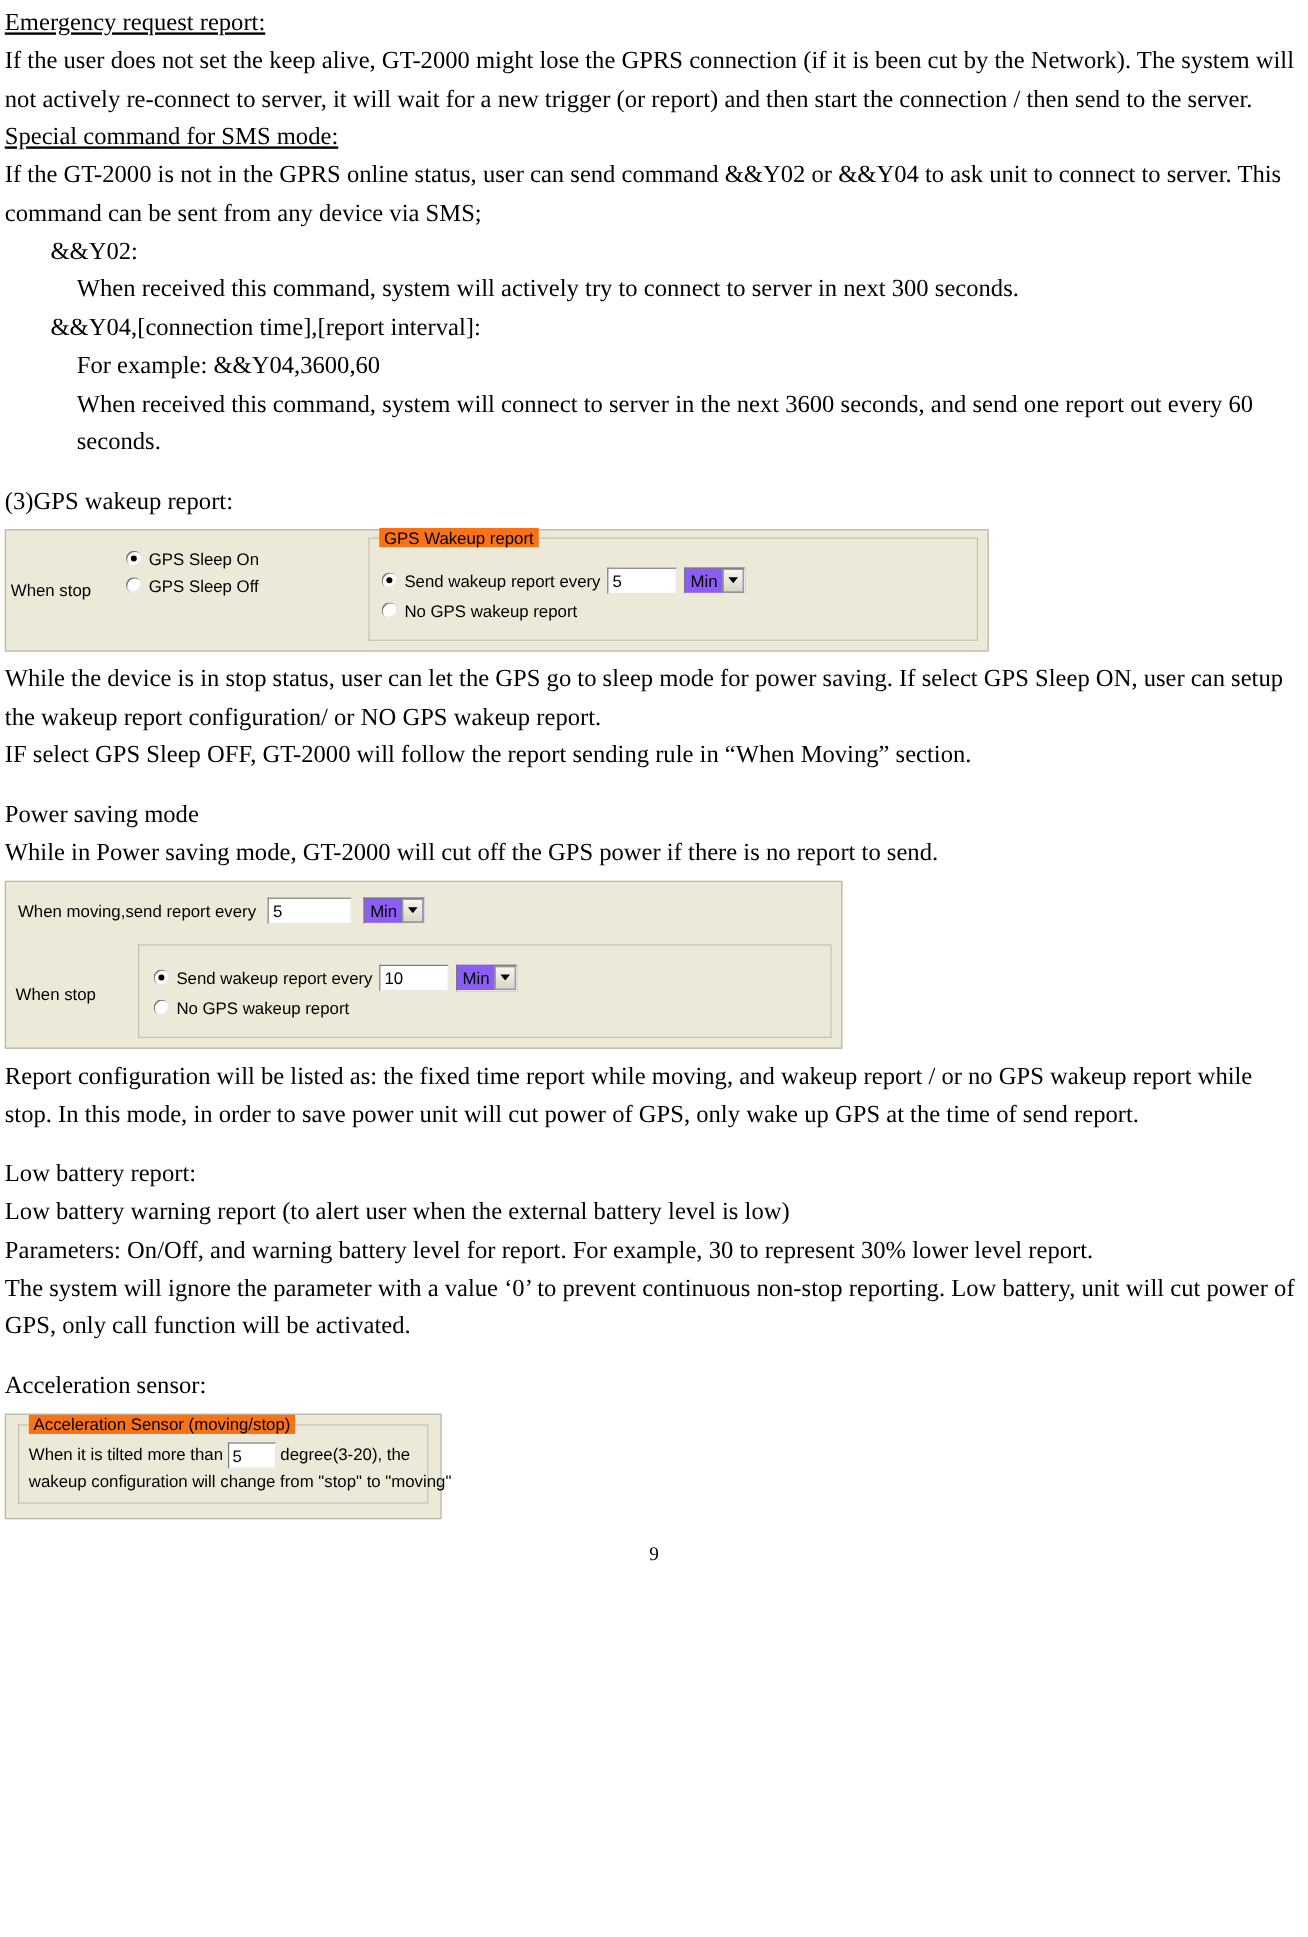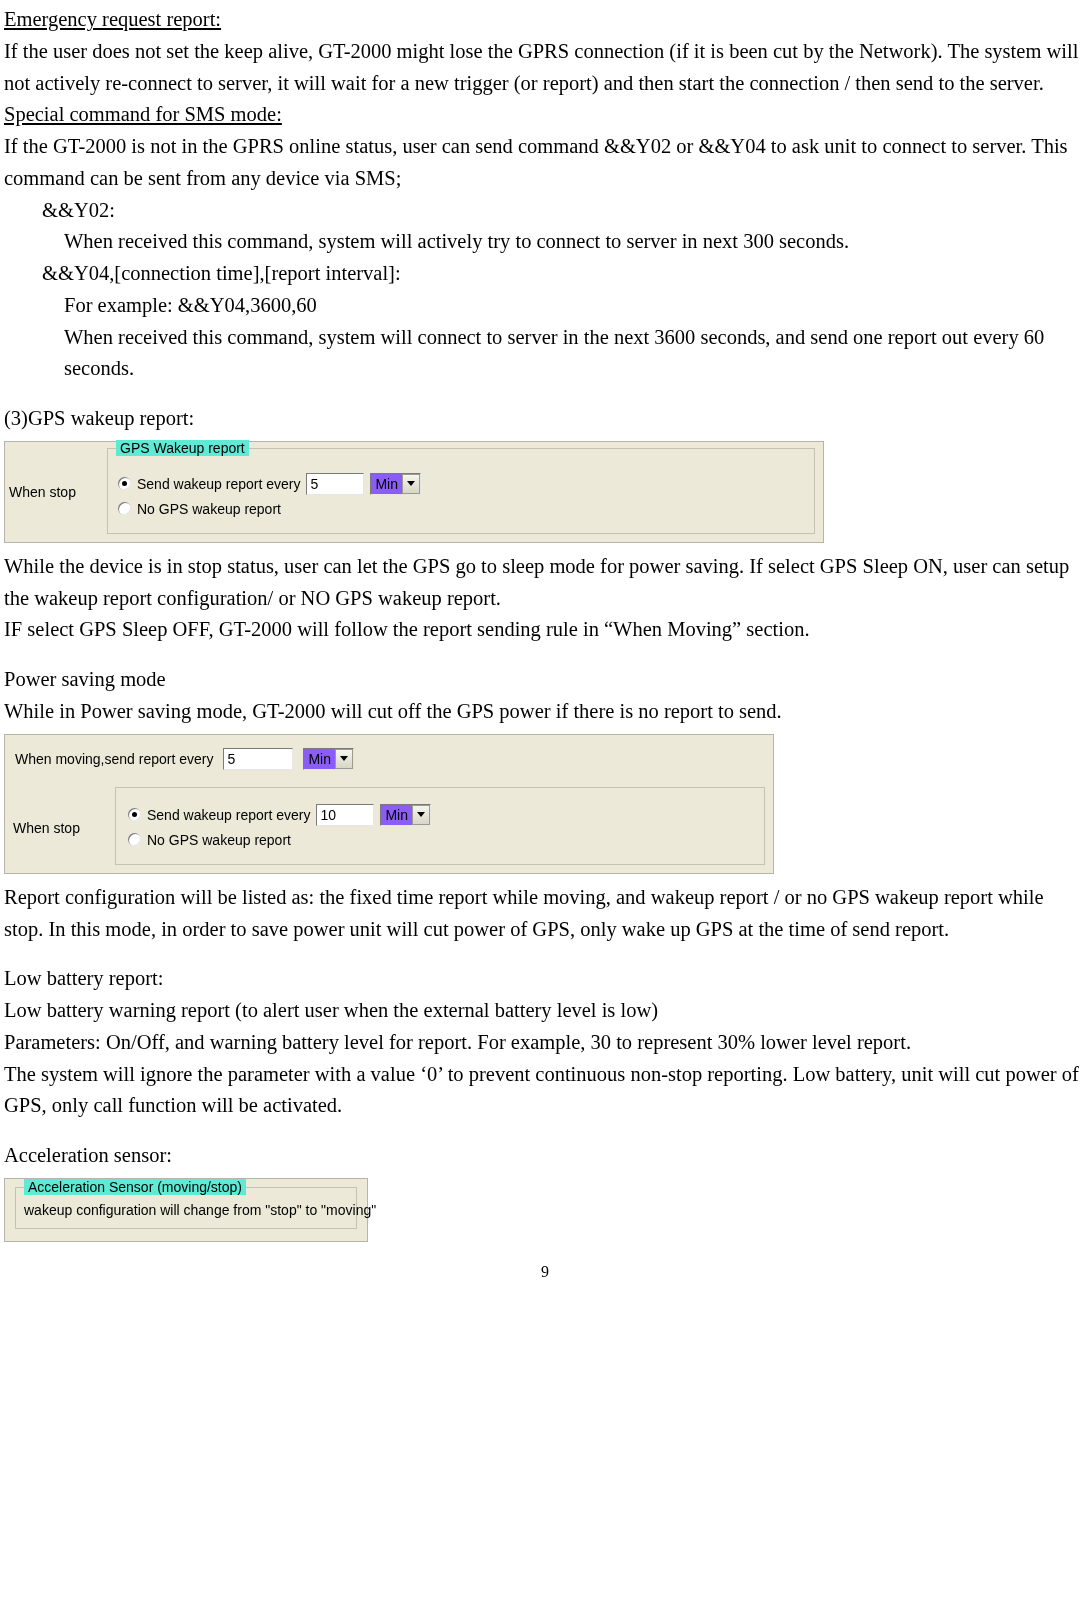--- a/index.html
+++ b/index.html
@@ -48,21 +48,21 @@
   .groupbox {
     border: 1px solid #c5c2b2;
     position: relative;
     padding: 18px 10px 10px 10px;
     margin: 4px;
   }
   .groupbox-legend {
     position: absolute;
     top: -9px;
     left: 8px;
-    background: #5eead4;
+    background: #f97316;
     padding: 0 4px;
     font-size: 14px;
   }
 
   .win-input {
     font-family: Tahoma, Arial, sans-serif;
     font-size: 14px;
     height: 22px;
     padding: 1px 3px;
     background: #fff;
@@ -95,21 +95,21 @@
     border-top: 5px solid #000;
   }
 
   
   .panel1 { width: 820px; display: flex; }
   .panel1 .left { width: 94px; display:flex; align-items:center; padding-left:4px;}
   .panel1 .mid { width: 200px; padding: 10px 6px; }
   .panel1 .right { flex:1; padding: 2px 4px 4px 4px; }
 
   
-  .panel2 { width: 770px; }
+  .panel2 { width: 698px; }
   .panel2 .toprow { display:flex; align-items:center; gap:10px; height:48px; padding-left:10px;}
   .panel2 .botrow { display:flex; }
   .panel2 .botrow .left { width: 110px; display:flex; align-items:center; padding-left:8px;}
   .panel2 .botrow .right { flex:1; border:1px solid #c5c2b2; margin:4px 8px 8px 0; padding:10px 12px;}
 
   
   .panel3 { width: 364px; padding: 4px 6px 8px 6px; }
   .panel3 .groupbox { padding: 12px 8px 8px 8px; }
   .panel3 .line { display:block; margin:2px 0;}
   .inline-input { display:inline-block; vertical-align:middle; width:40px; }
@@ -130,20 +130,32 @@
 <p class="para indent1">&amp;&amp;Y04,[connection time],[report interval]:</p>
 <p class="para indent2">For example: &amp;&amp;Y04,3600,60</p>
 <p class="para indent2">When received this command, system will connect to server in the next 3600 seconds, and send one report out every 60 seconds.</p>
 
 <div class="spacer"></div>
 <p class="para">(3)GPS wakeup report:</p>
 
 <div class="ui-panel panel1">
   <div class="left">
     <span class="ui-label">When stop</span>
+  </div>
+  <div class="mid">
+    <div class="radio-item">
+      <span class="radio-outer">
+          <span class="radio-dot"></span>
+        </span>
+      <span class="ui-label">GPS Sleep On</span>
+    </div>
+    <div class="radio-item">
+      <span class="radio-outer"></span>
+      <span class="ui-label">GPS Sleep Off</span>
+    </div>
   </div>
   <div class="right">
     <div class="groupbox">
       <span class="groupbox-legend">GPS Wakeup report</span>
       <div class="radio-item">
         <span class="radio-outer">
             <span class="radio-dot"></span>
           </span>
         <span class="ui-label">Send wakeup report every</span>
         <input class="win-input" style="width: 58px;" value="5">
@@ -213,17 +225,22 @@
 <p class="para">Low battery warning report (to alert user when the external battery level is low)</p>
 <p class="para">Parameters: On/Off, and warning battery level for report. For example, 30 to represent 30% lower level report.</p>
 <p class="para">The system will ignore the parameter with a value ‘0’ to prevent continuous non-stop reporting. Low battery, unit will cut power of GPS, only call function will be activated.</p>
 
 <div class="spacer"></div>
 <p class="para bold">Acceleration sensor:</p>
 
 <div class="ui-panel panel3">
   <div class="groupbox">
     <span class="groupbox-legend">Acceleration Sensor (moving/stop)</span>
+    <span class="line">
+      <span class="ui-label">When it is tilted more than</span>
+      <input class="win-input inline-input" value="5" style="">
+      <span class="ui-label">degree(3-20),  the</span>
+    </span>
     <span class="line ui-label">wakeup configuration will change from "stop" to "moving"</span>
   </div>
 </div>
 
 <div class="pagenum">9</div>
 
 </body></html>

